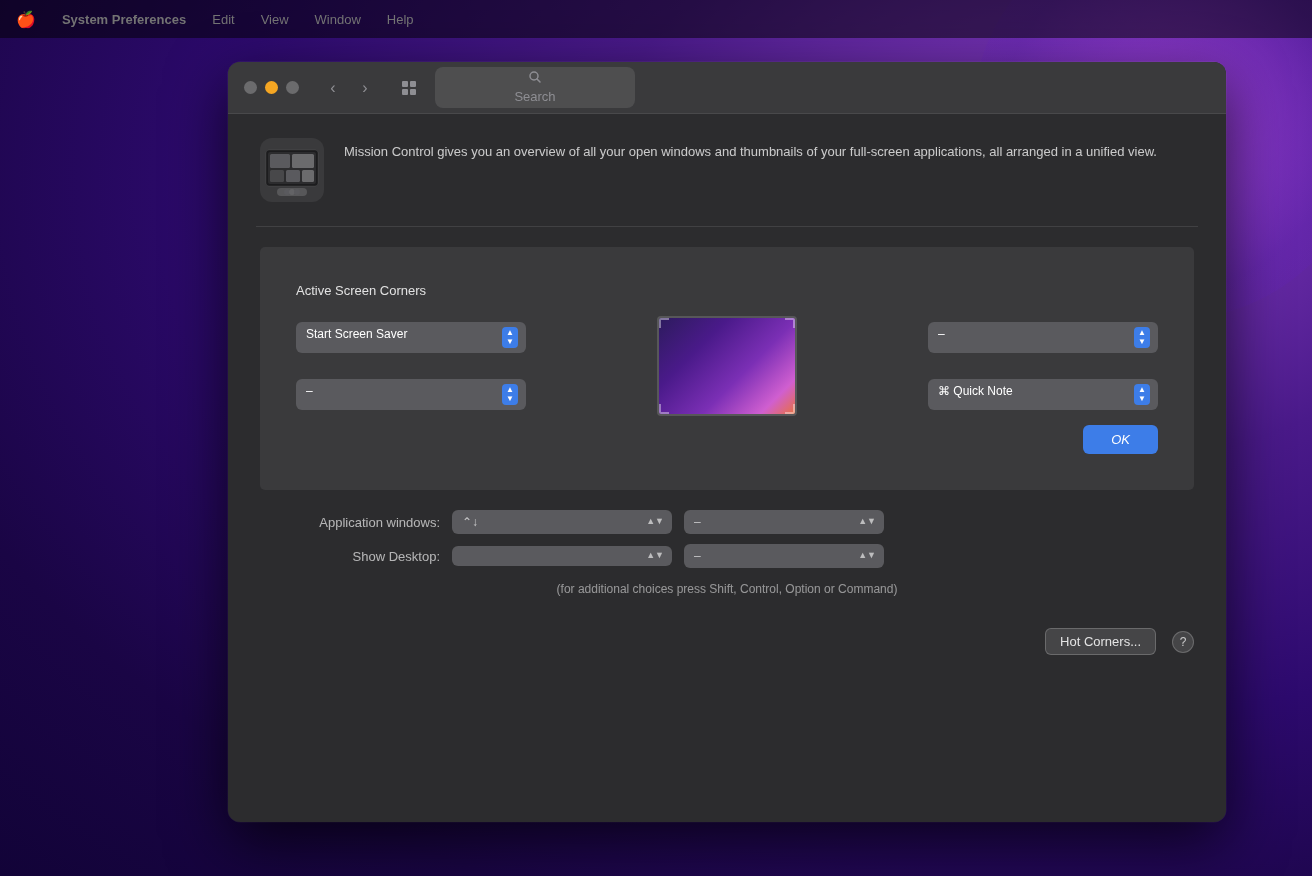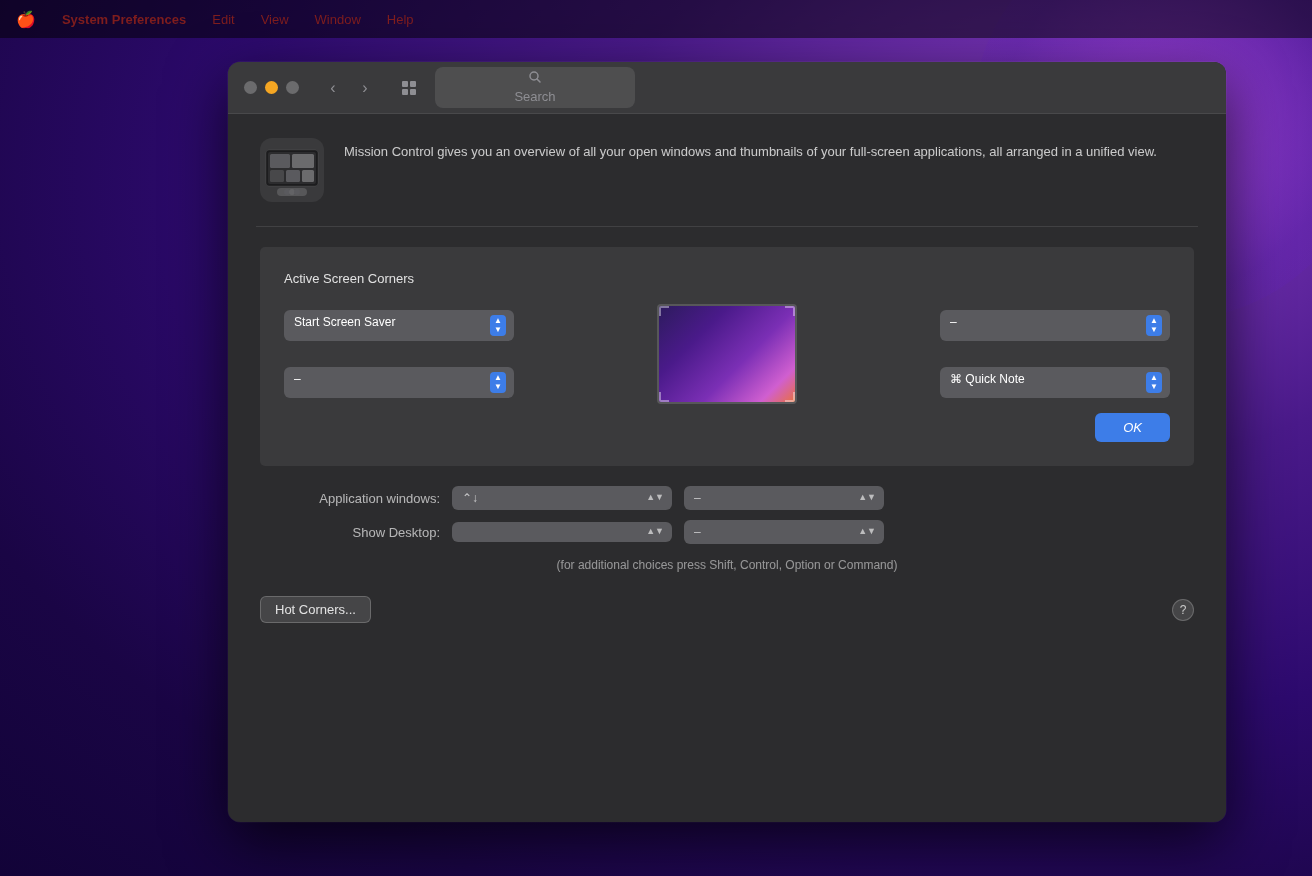--- a/index.html
+++ b/index.html
@@ -40,21 +40,21 @@
     }
 
     .menubar-apple {
       font-size: 16px;
       color: #fff;
       margin-right: 4px;
     }
 
     .menubar-item {
       font-size: 13px;
-      color: #7f1d1d;
+      color: #737373;
       font-weight: 400;
       cursor: default;
       padding: 2px 4px;
       border-radius: 4px;
     }
 
     .menubar-item.bold {
       font-weight: 600;
     }
 
@@ -207,21 +207,21 @@
     .divider {
       height: 1px;
       background: rgba(255,255,255,0.1);
       margin: 0 -4px;
     }
 
     
     .corners-panel {
       background: #3a3a3c;
       border-radius: 5px;
-      padding: 24px;
+      padding: 36px;
     }
 
     .corners-panel-title {
       font-size: 13px;
       font-weight: 500;
       color: rgba(255,255,255,0.85);
       margin-bottom: 18px;
     }
 
     .screen-preview {
@@ -315,21 +315,22 @@
       font-size: 12px;
       color: rgba(255,255,255,0.5);
       text-align: center;
       padding: 4px 0;
     }
 
     
     .bottom-bar {
       display: flex;
       align-items: center;
-      justify-content: space-between;
+      justify-content: flex-end;
+      margin-top: 8px;
       gap: 16px;
     }
 
     .hot-corners-btn {
       background: rgba(255,255,255,0.12);
       border: 1px solid rgba(255,255,255,0.2);
       border-radius: 6px;
       color: rgba(255,255,255,0.85);
       font-size: 13px;
       padding: 5px 14px;

